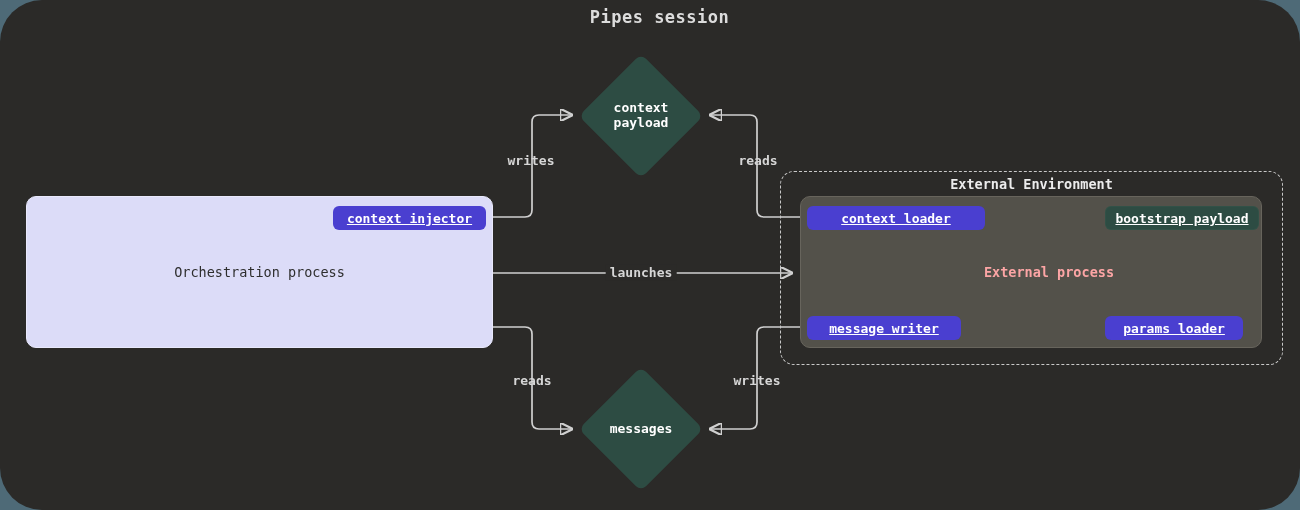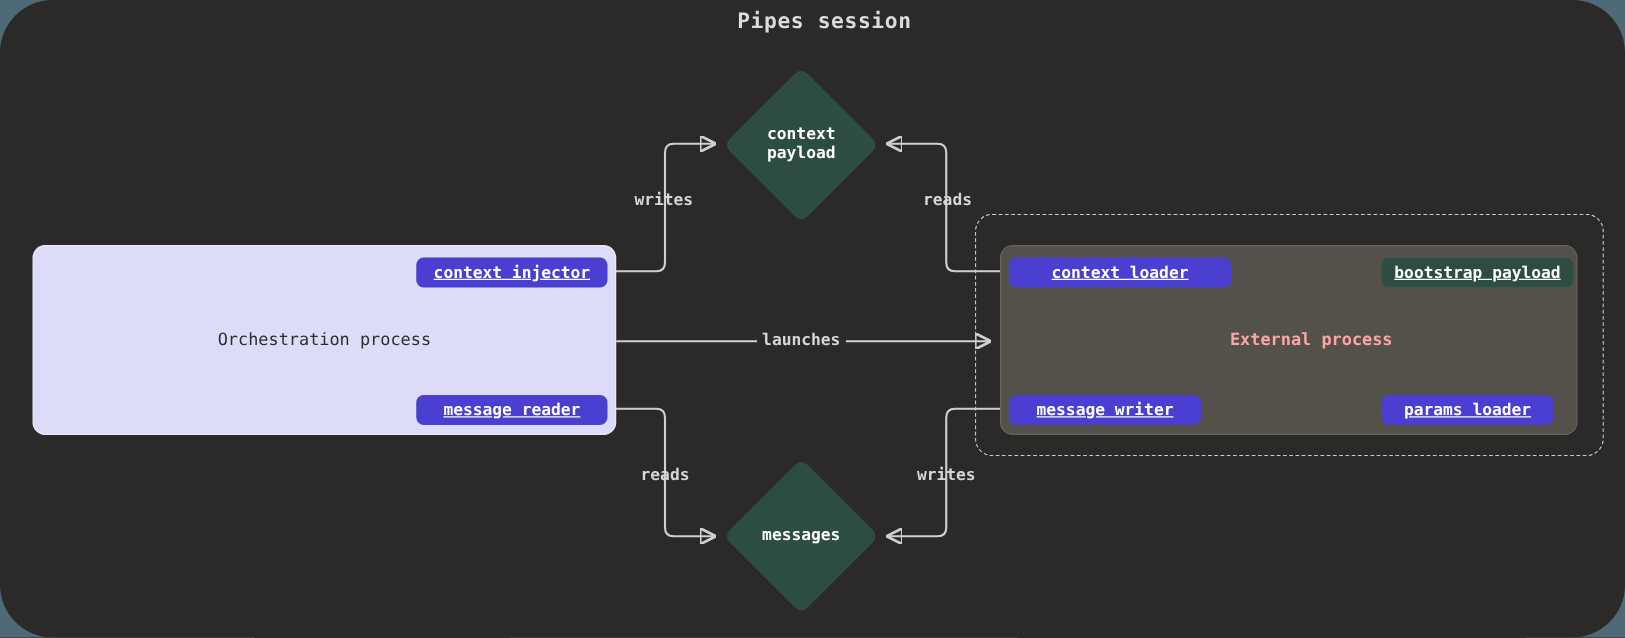--- a/index.html
+++ b/index.html
@@ -104,24 +104,24 @@
   <span class="el bg-dark" style="left:641px;top:273px;">launches</span>
   <span class="el" style="left:532px;top:381px;">reads</span>
   <span class="el" style="left:757px;top:381px;">writes</span>
   <span class="el bg-gray" style="left:1028px;top:217px;">consumes</span>
   <span class="el bg-gray" style="left:1028px;top:297px;">consumes</span>
   <span class="el bg-gray" style="left:1181px;top:271px;">loads</span>
 
   <div class="node-box orchestration">
     <div class="box-label">Orchestration process</div>
     <div class="pill" style="left:306px;top:9px;width:153px;">context injector</div>
-    <div class="pill" style="left:306px;top:119px;width:153px;">message reader</div>
   </div>
 
   <div class="ext-env">
+    <div class="ext-env-title">External Environment</div>
     <div class="ext-process">
       <div class="box-label">External process</div>
       <div class="pill" style="left:6px;top:9px;width:178px;">context loader</div>
       <div class="pill" style="left:6px;top:119px;width:154px;">message writer</div>
       <div class="pill green" style="left:304px;top:9px;width:154px;">bootstrap payload</div>
       <div class="pill" style="left:304px;top:119px;width:138px;">params loader</div>
     </div>
   </div>
 
   <div class="diamond-wrap" style="left:579px;top:54px;">

